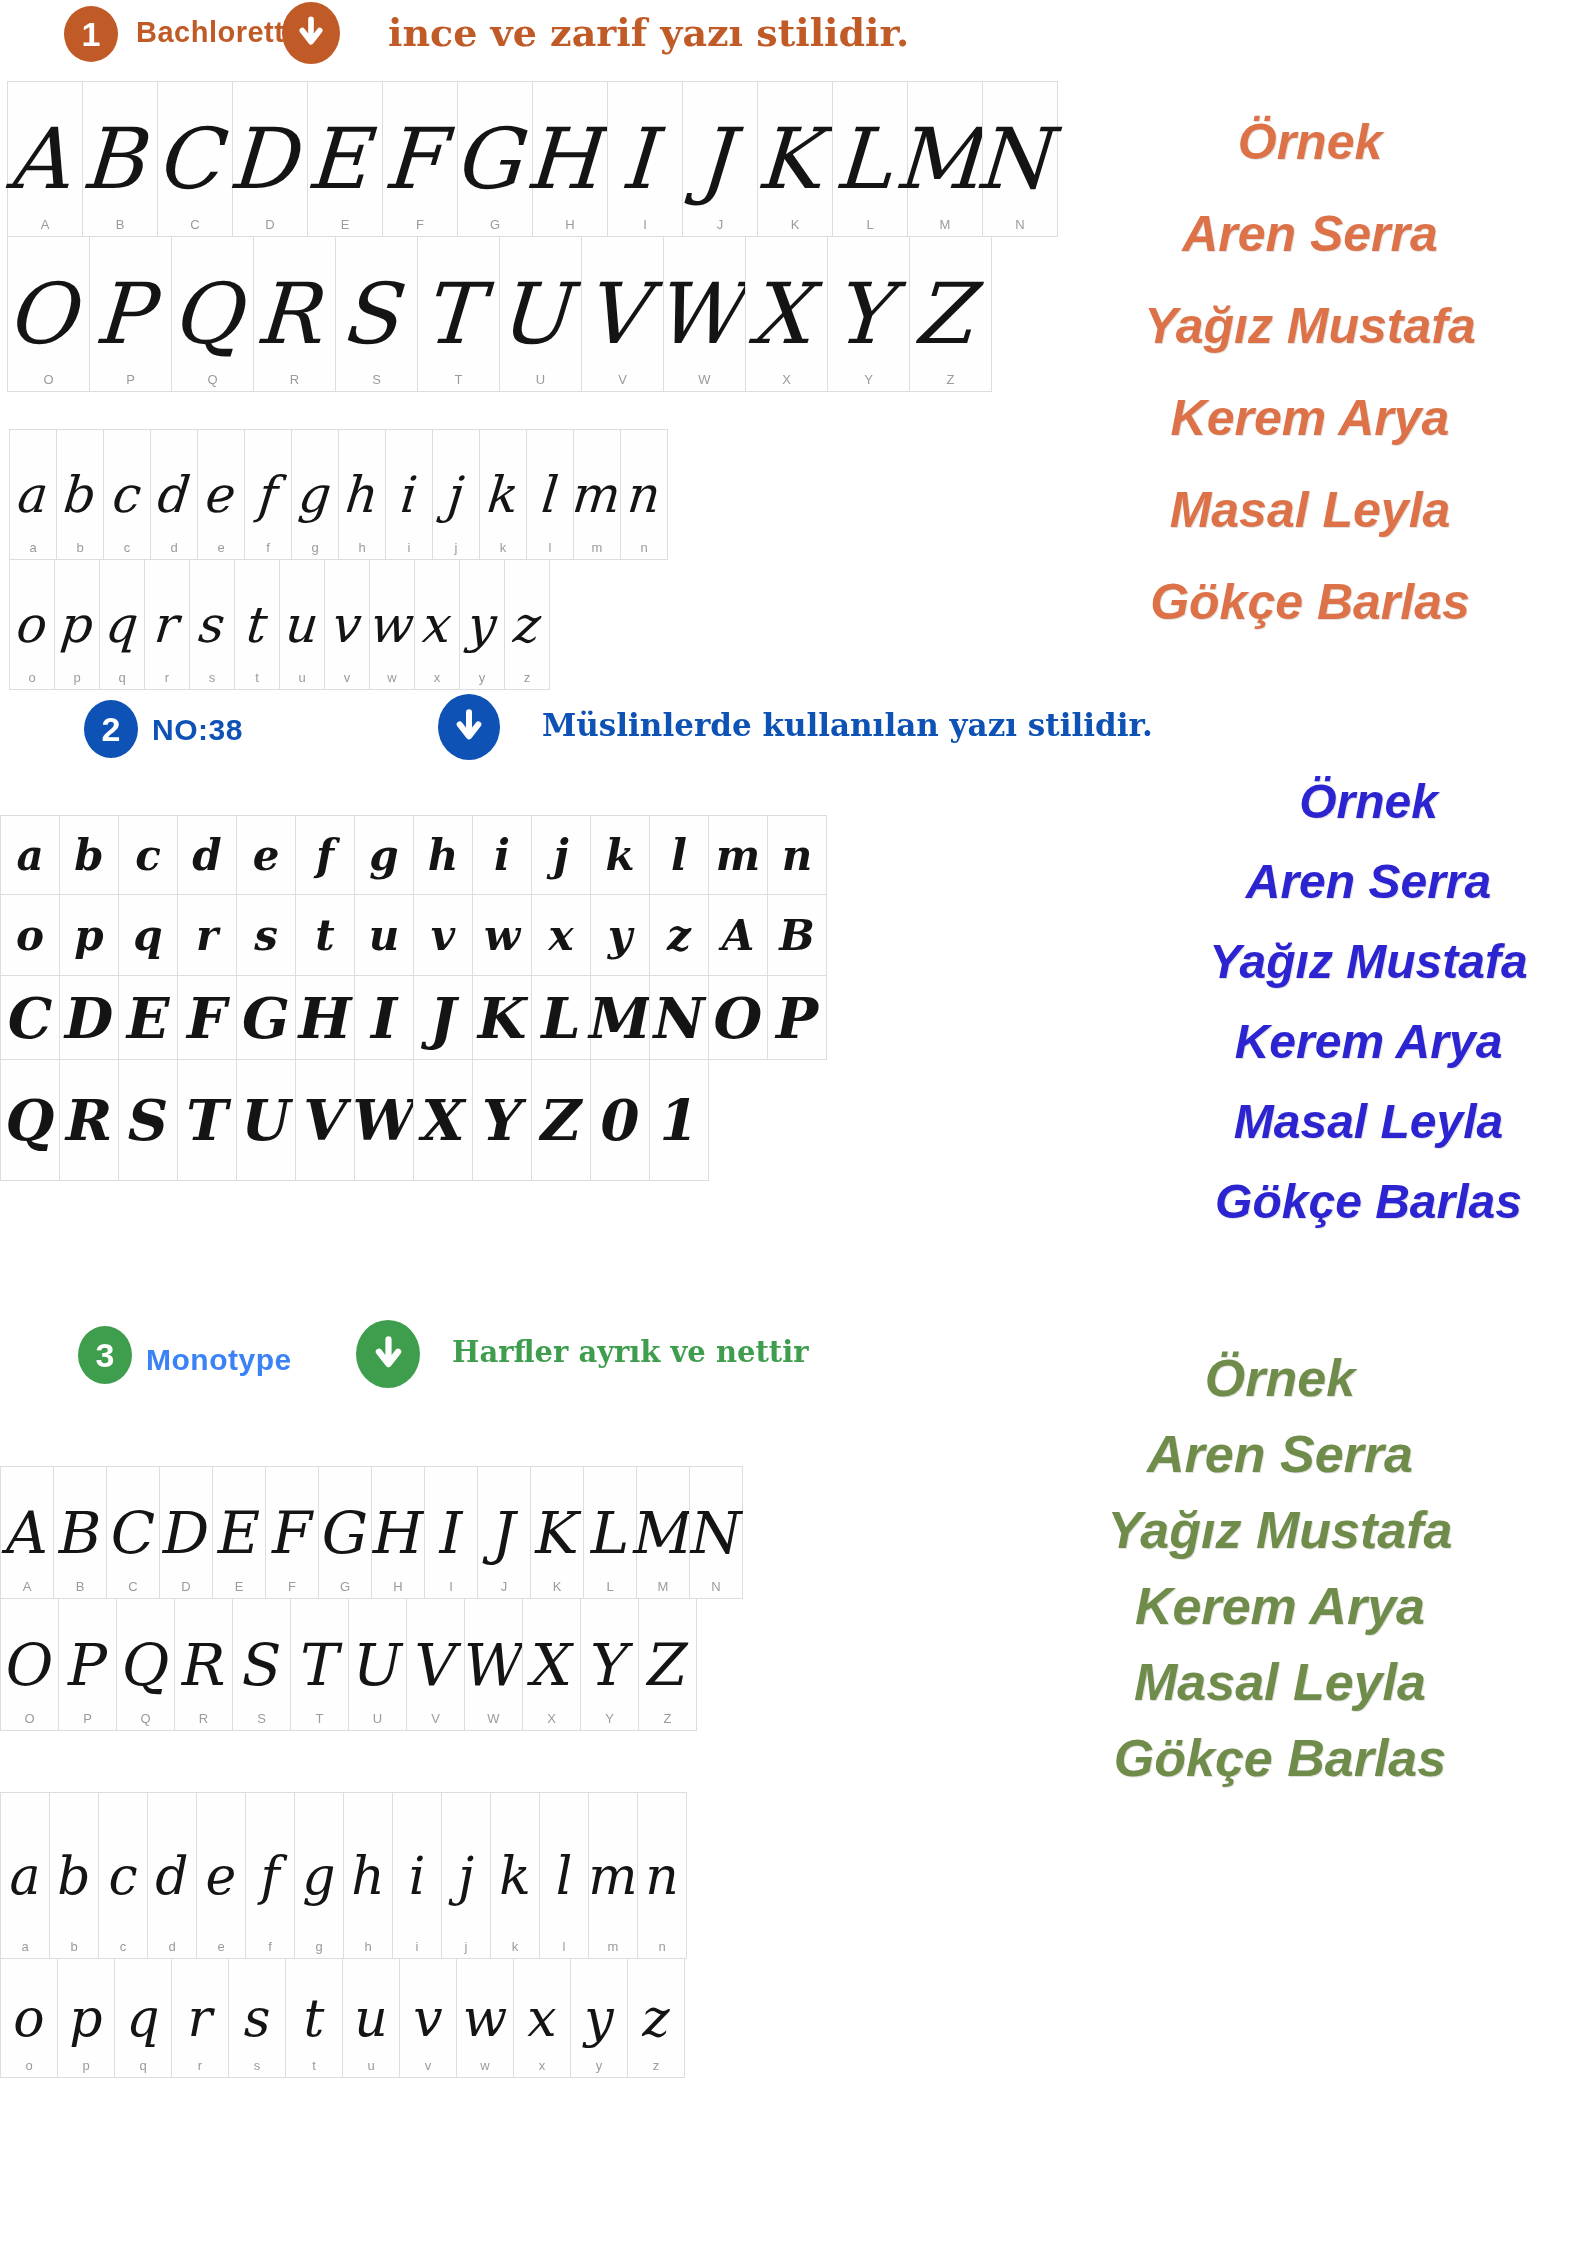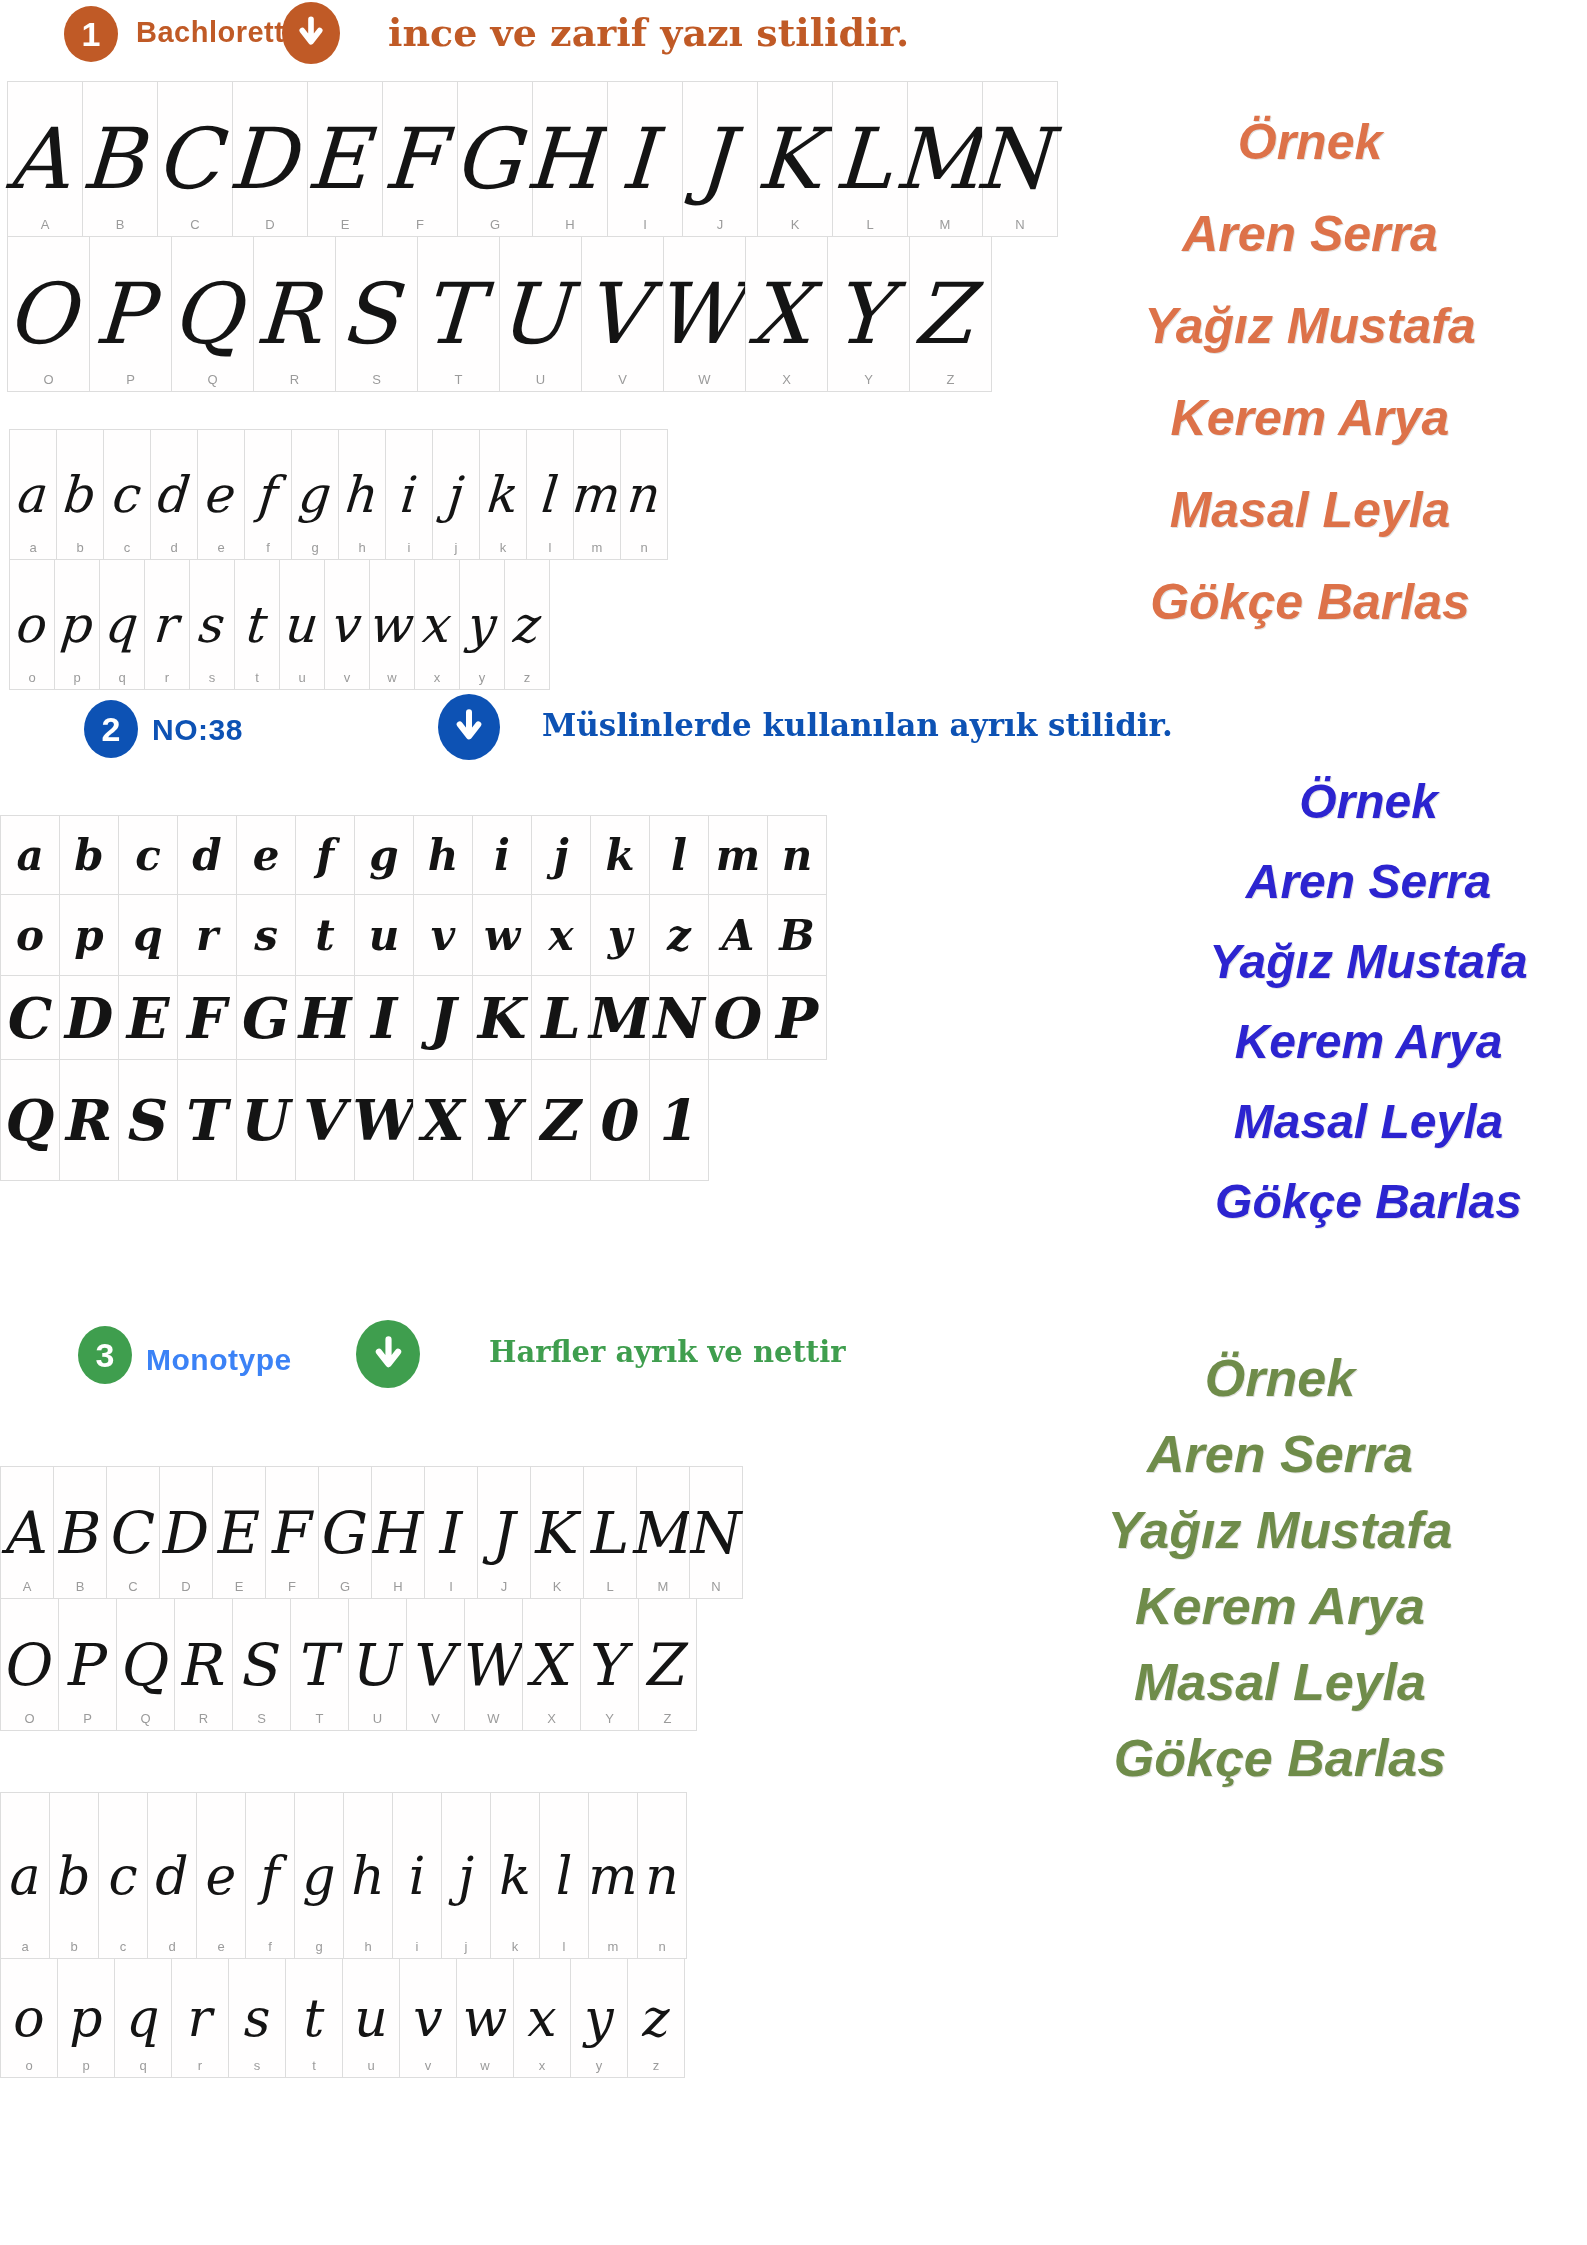--- a/index.html
+++ b/index.html
@@ -24,21 +24,21 @@
   .s1 .section-desc{left:388px;top:10px;font-size:38px;}
 
   .s2 .num-badge{left:84px;top:700px;width:54px;height:58px;}
   .s2 .section-title{left:152px;top:713px;font-size:30px;}
   .s2 .arrow-badge{left:438px;top:694px;width:62px;height:66px;}
   .s2 .section-desc{left:542px;top:707px;font-size:31px;}
 
   .s3 .num-badge{left:78px;top:1326px;width:54px;height:58px;}
   .s3 .section-title{left:146px;top:1343px;font-size:30px;}
   .s3 .arrow-badge{left:356px;top:1320px;width:64px;height:68px;}
-  .s3 .section-desc{left:452px;top:1335px;font-size:29px;margin-left:37px;}
+  .s3 .section-desc{left:452px;top:1335px;font-size:29px;}
 
   
   .grid{position:absolute;}
   .letter-row{display:flex;}
   .cell{
     background:#fffefe;border:1px solid #ddd;margin-left:-1px;margin-top:-1px;
     position:relative;display:flex;align-items:center;justify-content:center;
     box-sizing:border-box;
   }
   .glyph{font-family:"DejaVu Serif",serif;font-style:italic;color:#141414;}
@@ -340,21 +340,21 @@
   <section class="s2">
     <div class="badge num-badge accent-bg" style="background: rgb(13, 82, 180);">
       <span>2</span>
     </div>
     <div class="section-title accent-fg" style="color: rgb(13, 82, 180);">NO:38</div>
     <div class="badge arrow-badge accent-bg" style="background: rgb(13, 82, 180);">
       <svg viewBox="0 0 24 26" width="32" height="36" aria-hidden="true">
         <path d="M12 2 V16 M5 11 L12 20 L19 11" stroke="#ffffff" stroke-width="4.5" fill="none" stroke-linecap="round" stroke-linejoin="round"></path>
       </svg>
     </div>
-    <div class="section-desc accent-fg" style="color: rgb(13, 82, 180);">Müslinlerde kullanılan ayrık stilidir.</div>
+    <div class="section-desc accent-fg" style="color: rgb(13, 82, 180);">Müslinlerde kullanılan yazı stilidir.</div>
     <div class="grid g-s2">
         <div class="letter-row">
           <div class="cell">
             <div class="glyph">a</div>
           </div>
           <div class="cell">
             <div class="glyph">b</div>
           </div>
           <div class="cell">
             <div class="glyph">c</div>

